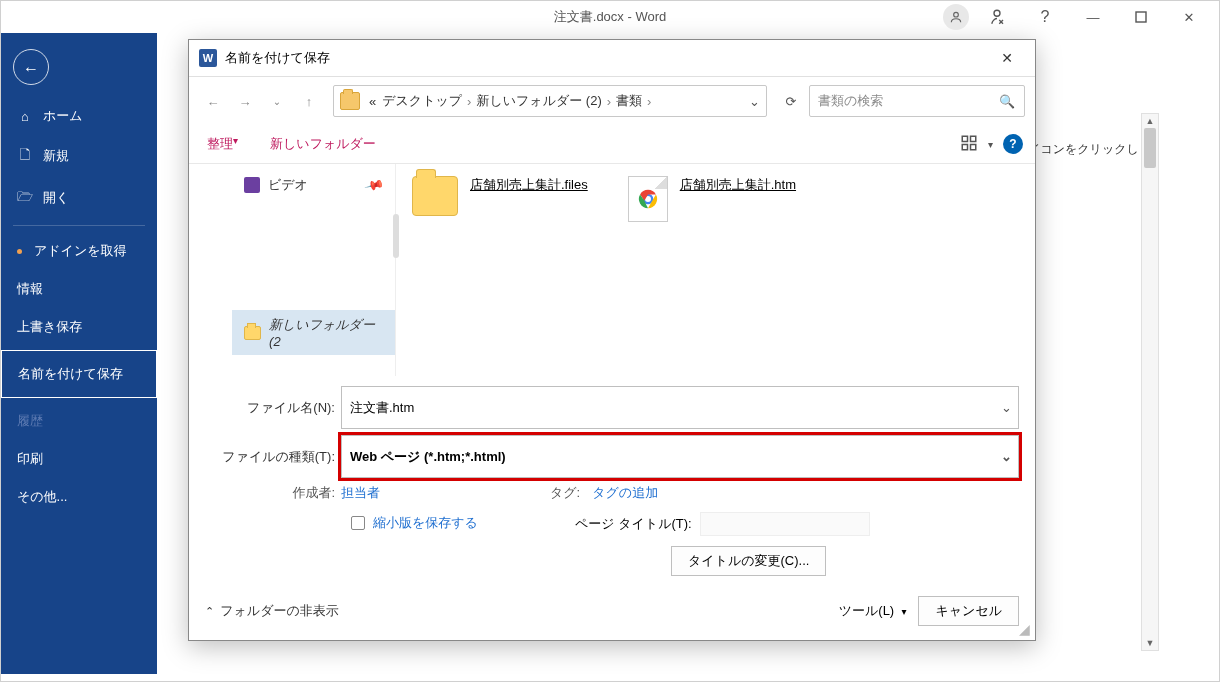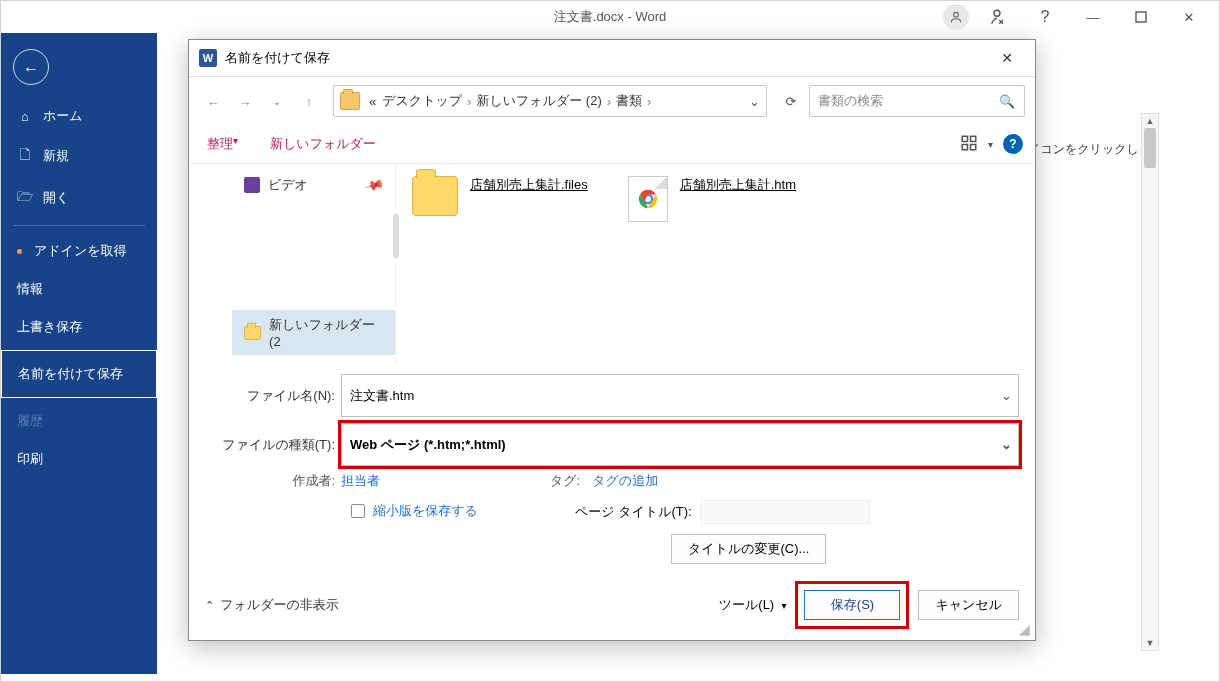--- a/index.html
+++ b/index.html
@@ -51,21 +51,21 @@
 
 .dlg-toolbar { display:flex; align-items:center; padding:6px 12px; border-bottom:1px solid #e8e8e8; }
 .dlg-toolbar .tbtn { color:#be185d; padding:4px 6px; display:flex; align-items:flex-start; }
 .dlg-toolbar .spacer { flex:1; }
 .dlg-toolbar .view { display:flex; align-items:center; gap:10px; }
 .help-ico { width:20px;height:20px;border-radius:50%;background:#0063b1;color:#fff;display:flex;align-items:center;justify-content:center;font-size:12px;font-weight:bold; }
 
 .dlg-body { flex:1; display:flex; min-height:0; }
 .tree { width:164px; border-right:1px solid #eee; padding:6px 0; position:relative;margin-left:43px; }
 .tree-item { display:flex; align-items:center; gap:8px; padding:6px 12px; color:#333; }
-.tree-item.sel { background:#d8e6f2; }
+.tree-item.sel { background:#d8e6f2;font-style:italic; }
 .tree-item .pin { margin-left:auto; color:#888; transform:rotate(30deg); }
 .tree-splitter { position:absolute; right:-4px; top:50px; width:6px; height:44px; background:#ddd; border-radius:3px; }
 
 .filepane { flex:1; padding:12px 16px; display:flex; gap:40px; align-items:flex-start; }
 .file { display:flex; align-items:flex-start; gap:12px;text-decoration:underline; }
 .file .big-folder { width:46px;height:40px;background:#ffd76b;border:1px solid #e0b64a;border-radius:4px;position:relative; }
 .file .big-folder:before{content:"";position:absolute;top:-8px;left:3px;width:18px;height:8px;background:#ffd76b;border:1px solid #e0b64a;border-bottom:none;border-radius:3px 3px 0 0;}
 .file .chrome-doc { width:40px;height:46px;background:#fff;border:1px solid #ccc;display:flex;align-items:center;justify-content:center; position:relative;}
 .file .chrome-doc:before{content:"";position:absolute;top:0;right:0;width:12px;height:12px;background:linear-gradient(135deg,transparent 48%, #ddd 50%);}
 
@@ -153,20 +153,23 @@
     </div>
   <div class="sb-item selected">
       <span>名前を付けて保存</span>
     </div>
   <div class="sb-item dim">
       <span>履歴</span>
     </div>
   <div class="sb-item">
       <span>印刷</span>
     </div>
+  <div class="sb-item">
+      <span>その他...</span>
+    </div>
 </div>
 
 <div class="hint-text">イコンをクリックしま</div>
 <div class="vscroll">
   <div class="arrow up">▲</div>
   <div class="thumb"></div>
   <div class="arrow dn">▼</div>
 </div>
 
 <div class="dialog">
@@ -288,20 +291,17 @@
     </div>
   </div>
 
   <div class="dlg-footer">
     <div class="hide-folders">
       <span style="font-size:11px">⌃</span>
       <span>フォルダーの非表示</span>
     </div>
     <div class="tools">
       <span><span>ツール(L)</span>&nbsp;&nbsp;<span style="font-size:10px">▾</span></span>
-      <span class="save-wrap">
-        <span class="btn save">保存(S)</span>
-      </span>
       <span class="btn">キャンセル</span>
     </div>
   </div>
   <div class="dlg-resize">◢</div>
 </div>
 
 </body></html>

